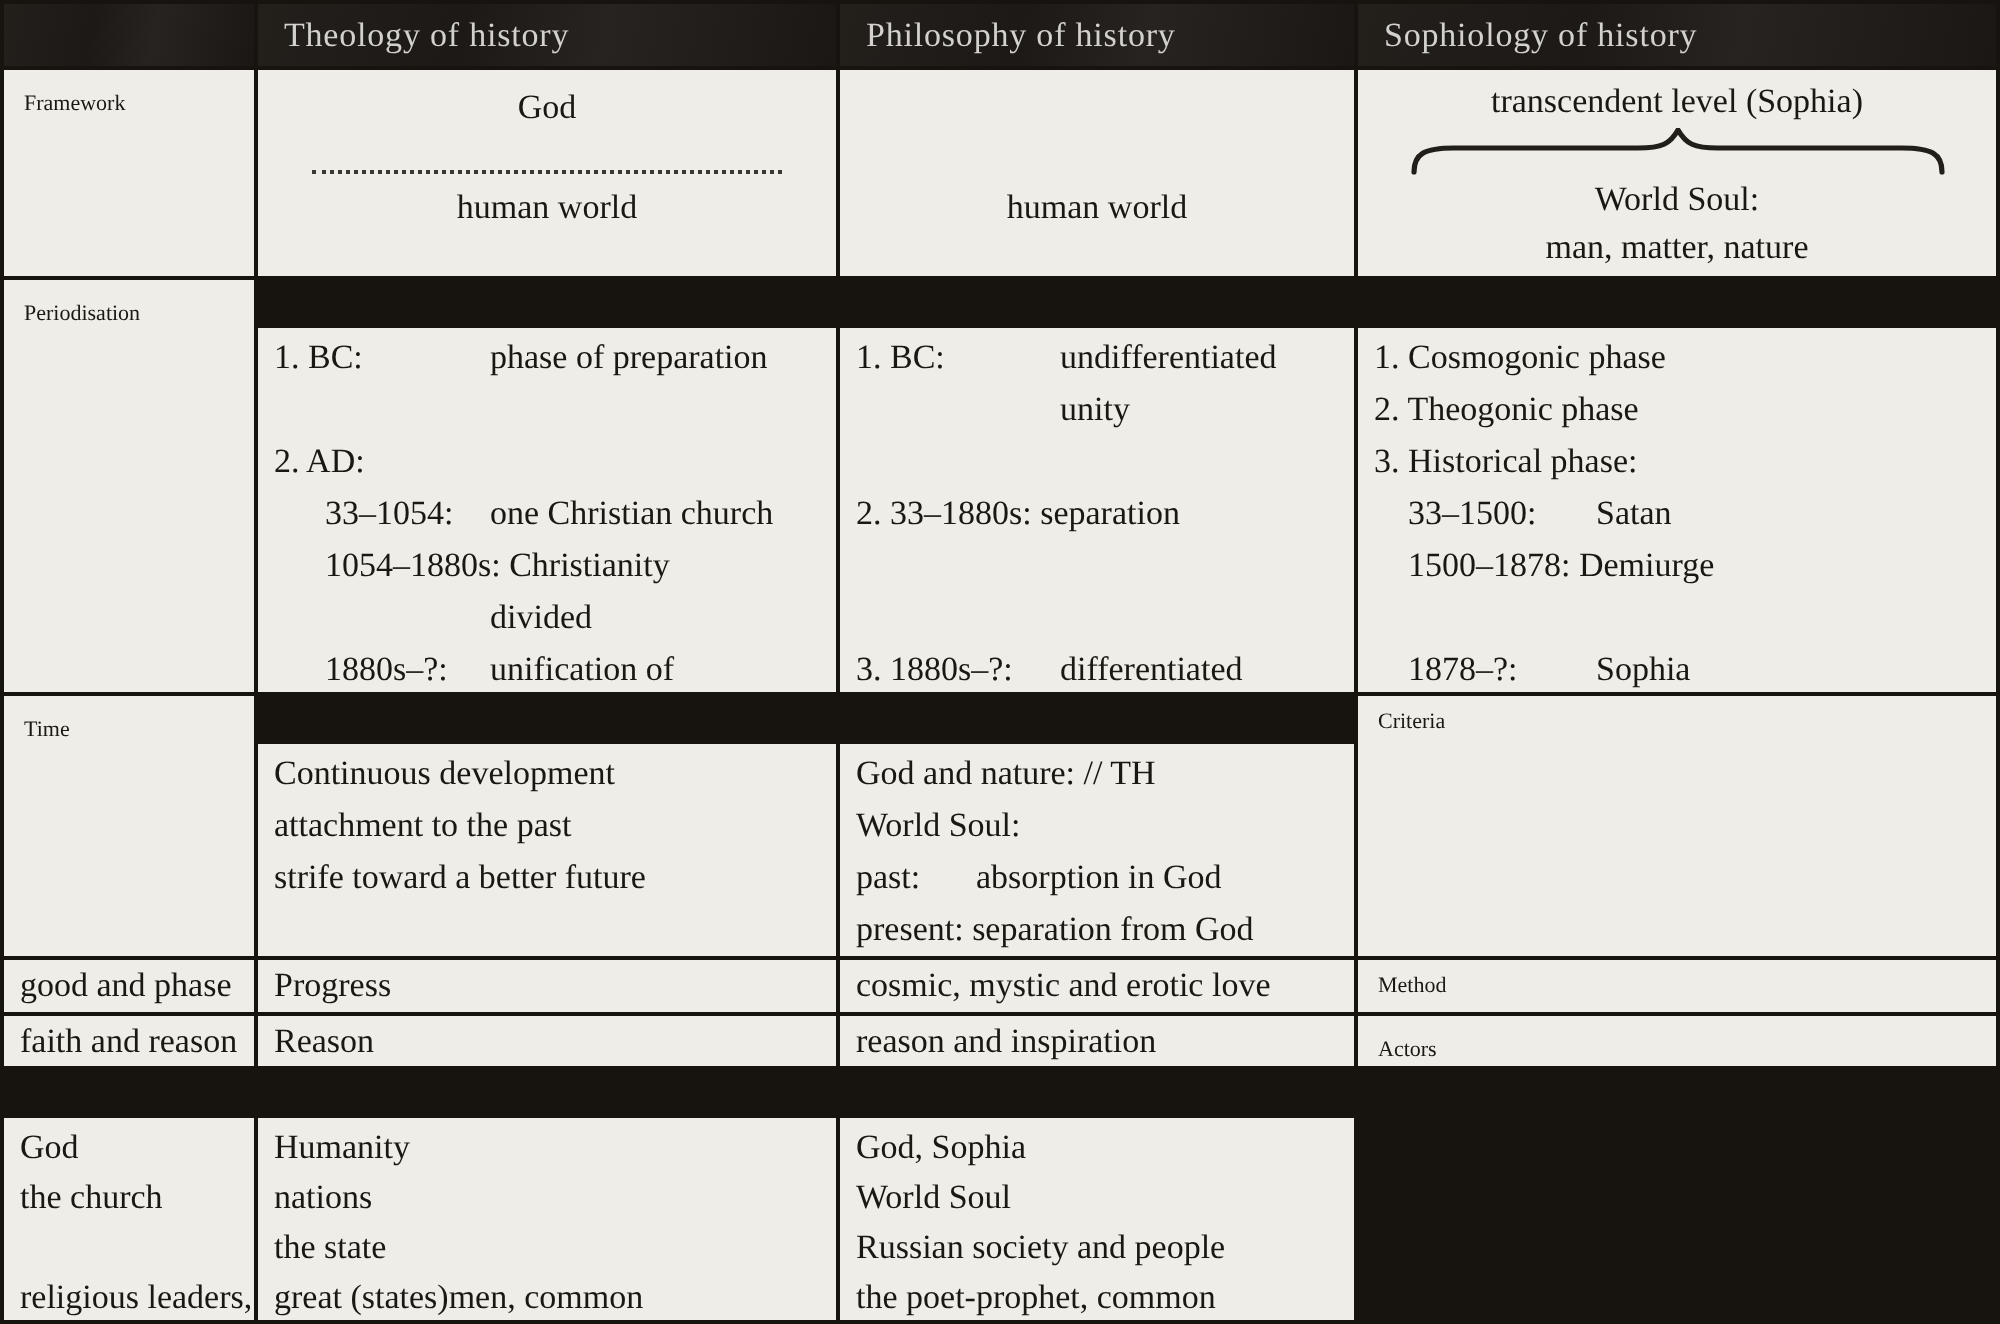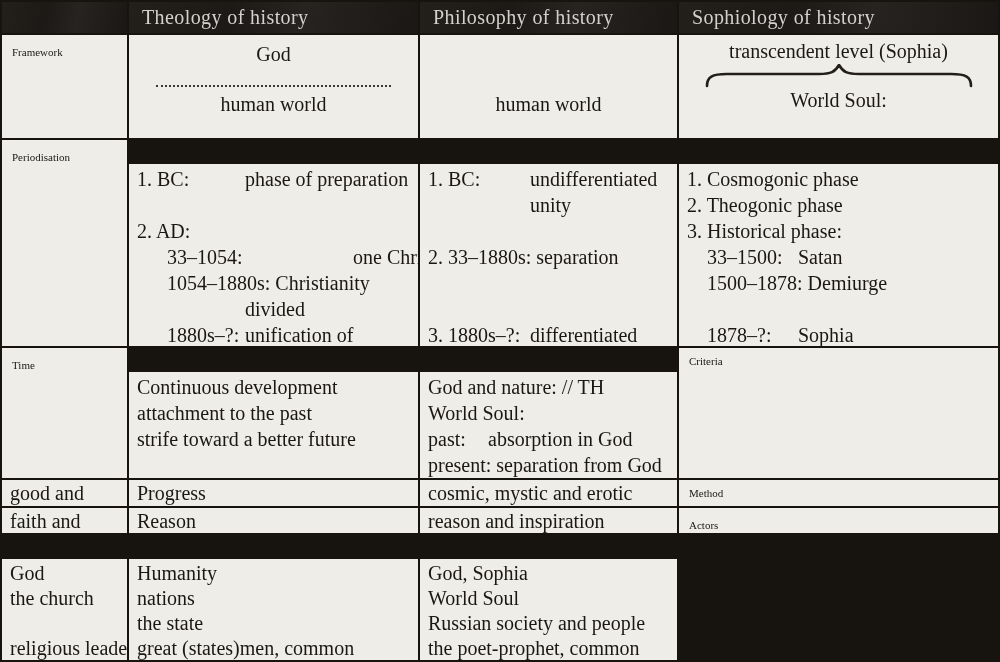--- a/index.html
+++ b/index.html
@@ -3,23 +3,23 @@
 <meta charset="utf-8">
 <style>
   html,body{margin:0;padding:0;background:#d8d6d2;}
   .page{width:1000px;height:662px;position:relative;background:#e9e7e2;
         font-family:"Liberation Serif", serif;color:#1b1813;}
   .tbl{display:grid;width:1000px;height:662px;box-sizing:border-box;
        grid-template-columns:125px 289px 257px 1fr;
        grid-template-rows:31px 103px 206px 130px 26px 25px 1fr;
        gap:2px;background:#17140f;border:2px solid #17140f;}
   .hcell{background:linear-gradient(100deg,#23201c 0%,#1c1916 35%,#262320 60%,#1a1714 100%);
-         color:#d3d1cd;font-size:20px;line-height:29px;padding:1px 0 0 13px;
+         color:#d3d1cd;font-size:17px;line-height:29px;padding:1px 0 0 13px;
          letter-spacing:.4px;overflow:hidden;}
-  .c{background:#efede8;padding:2px 8px;font-size:20px;line-height:26px;overflow:hidden;}
+  .c{background:#efede8;padding:2px 8px;font-size:17px;line-height:26px;overflow:hidden;}
   .lab{padding-left:10px;padding-top:4px;font-size:11px;}
   .pre{white-space:pre;margin-top:24px;}
   .t108{tab-size:108px;-moz-tab-size:108px;}
   .t102{tab-size:102px;-moz-tab-size:102px;}
   .t111{tab-size:111px;-moz-tab-size:111px;}
   .t60{tab-size:60px;-moz-tab-size:60px;}
   .lh25{line-height:25px;}
   .lh24{line-height:24px;padding-top:1px;}
   .center{text-align:center;}
   .fw-god{display:block;margin-top:4px;}
@@ -54,20 +54,21 @@
       <span class="fw-human-ph">human world</span>
     </div>
     <div class="c center fw-soph">
       <span class="fw-soph-title">transcendent level (Sophia)</span>
       <span class="brace-wrap">
         <svg width="272" height="24" viewBox="0 0 272 24">
           <path d="M4 22 C4 13 9 10 24 10 L116 10 C128 10 132 8 136 1 C140 8 144 10 156 10 L248 10 C263 10 268 13 268 22" fill="none" stroke="#221f1a" stroke-width="2.6" stroke-linecap="round"></path>
         </svg>
       </span>
       <span class="fw-soph-mid">World Soul:</span>
+      <span class="fw-soph-bot">man, matter, nature</span>
     </div>
 
     <div class="c lab">Periodisation</div>
     <div class="c pre t108">1. BC:	phase of preparation
 
 2. AD:
       33–1054:	one Christian church
       1054–1880s: Christianity
 	divided
       1880s–?:	unification of

